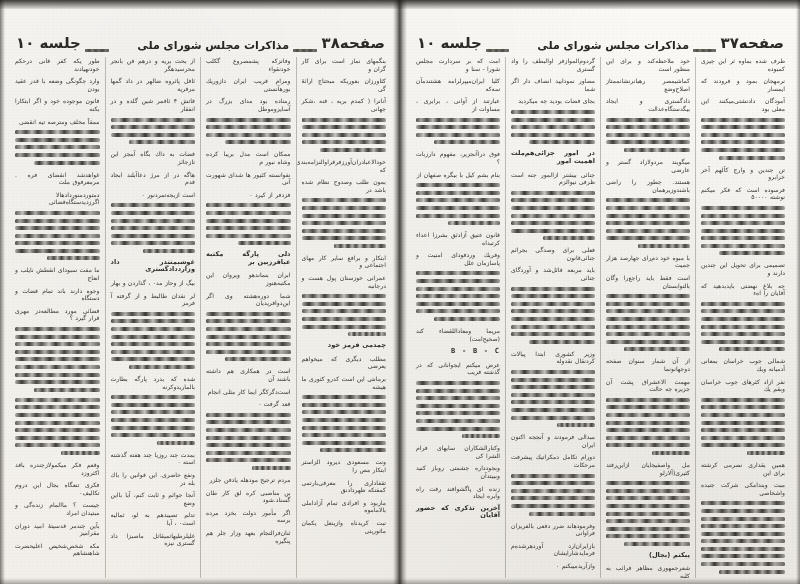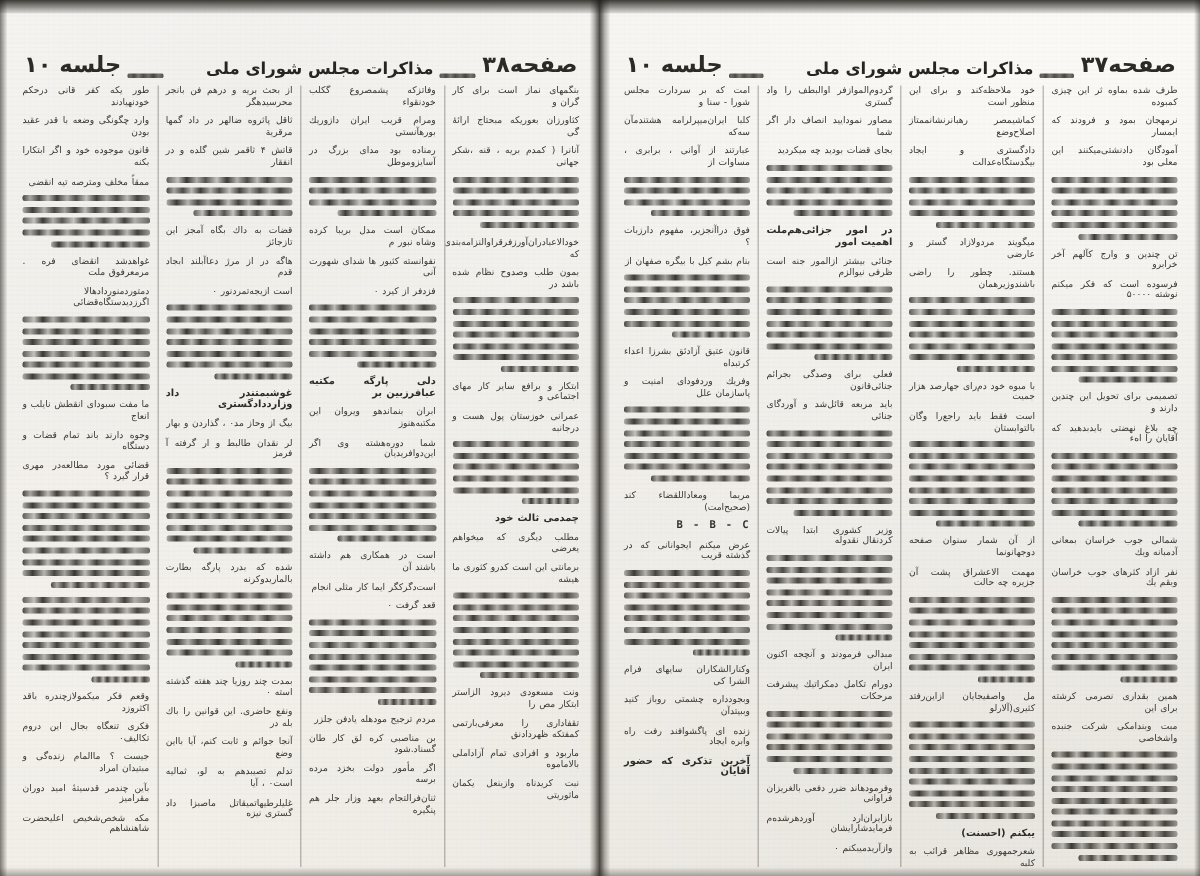--- a/index.html
+++ b/index.html
@@ -306,21 +306,21 @@
           <div class="line v2"></div>
           <div class="line"></div>
           <div class="line v3"></div>
           <div class="line v2"></div>
           <div class="line"></div>
           <div class="line v3"></div>
           <div class="line v2"></div>
           <div class="line"></div>
           <div class="line v3 short2"></div>
         </div>
-        <p class="ftext head">یبکنم (احسنت)</p>
+        <p class="ftext head">یبکنم (بجال)</p>
         <p class="ftext">شعرجمهوری مظاهر قرائب به کلیه</p>
       </div>
 
       <div class="col">
         <p class="ftext">گردوم‌الموازفر اوالبطف را واد گستری</p>
         <p class="ftext">مصاور نمودایید انصاف دار اگر شما</p>
         <p class="ftext">بجای قضات بودید چه میکردید</p>
         <div class="para">
           <div class="line"></div>
           <div class="line v2"></div>
@@ -469,21 +469,21 @@
         <p class="ftext">ابتکار و برافع سایر کار مهای اجتماعی و</p>
         <p class="ftext">عمرانی خوزستان پول هست و درجانبه</p>
         <div class="para">
           <div class="line"></div>
           <div class="line v2"></div>
           <div class="line v3"></div>
           <div class="line"></div>
           <div class="line v2"></div>
           <div class="line v3 short3"></div>
         </div>
-        <p class="ftext head">چمدمی ثالث خود</p>
+        <p class="ftext head">چمدمی فرمز خود</p>
         <p class="ftext">مطلب دیگری که میخواهم یعرضی</p>
         <p class="ftext">برمانتی این است کدرو کثوری ما هیشه</p>
         <div class="para">
           <div class="line v2"></div>
           <div class="line"></div>
           <div class="line v3"></div>
           <div class="line v2"></div>
           <div class="line"></div>
           <div class="line v3"></div>
           <div class="line v2"></div>

